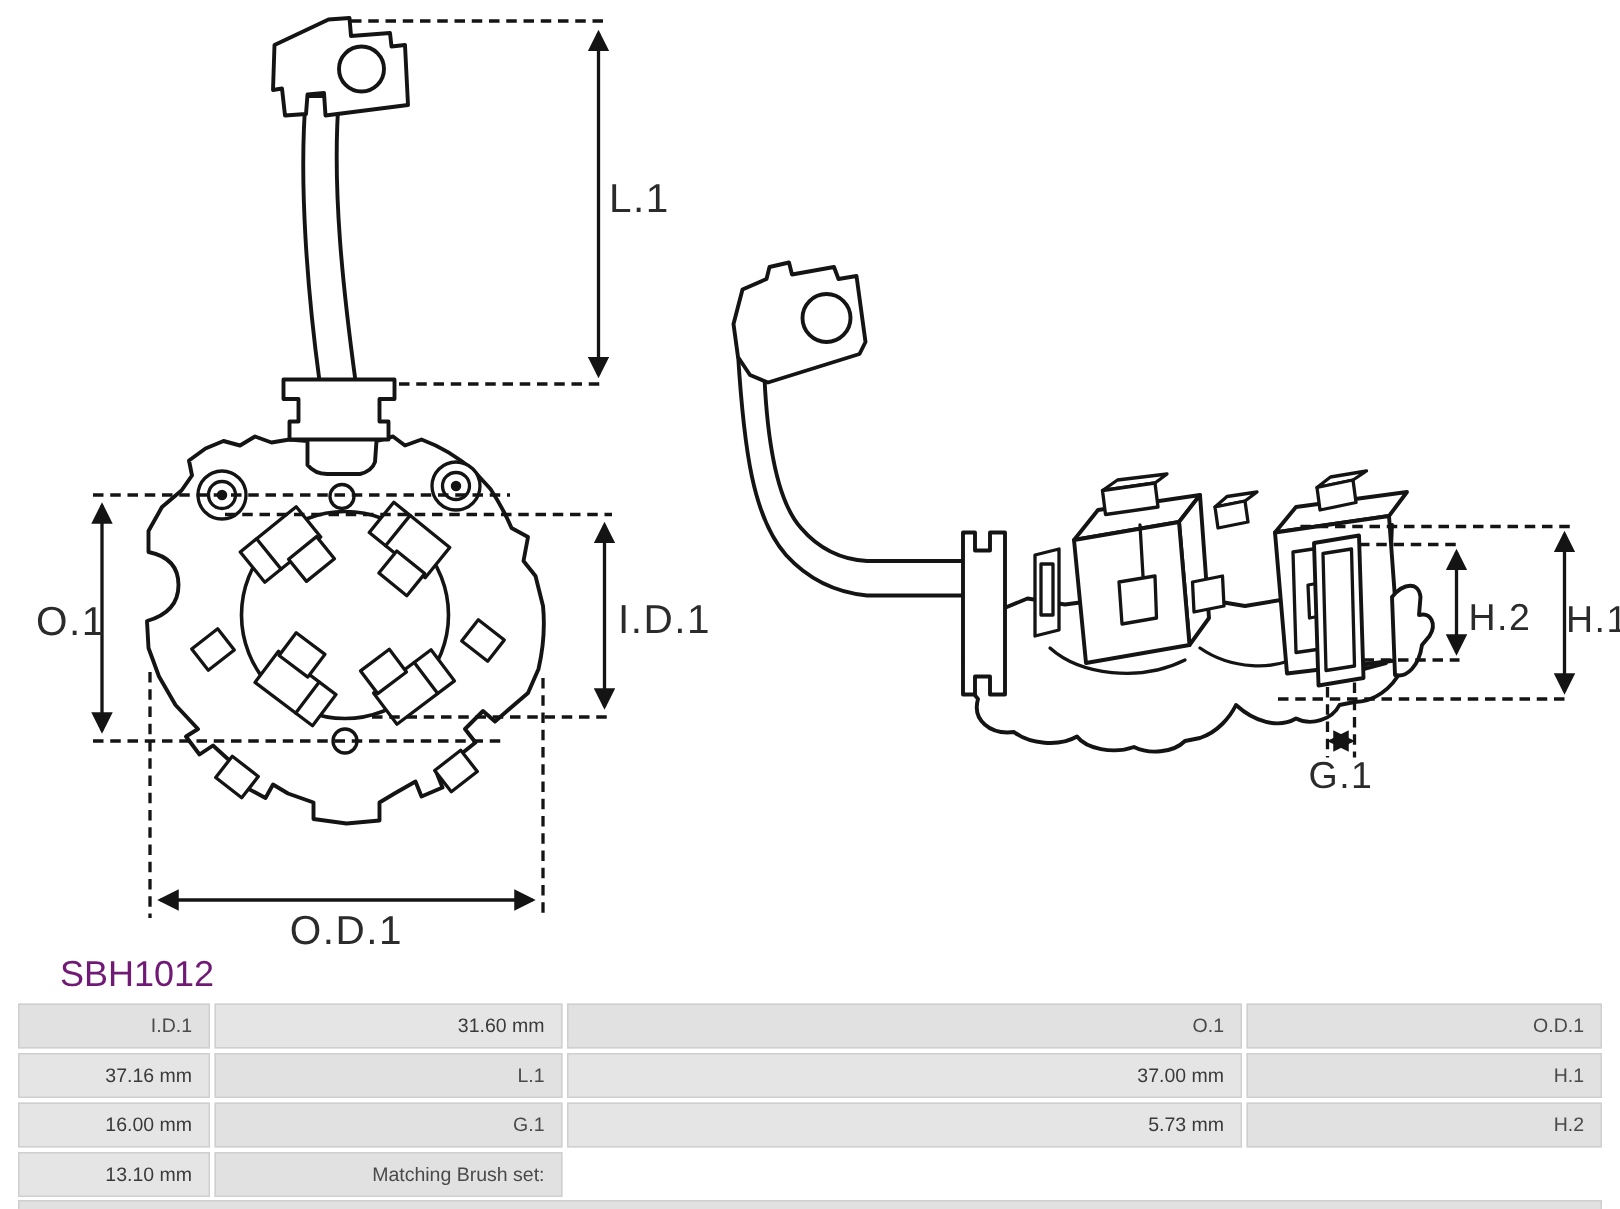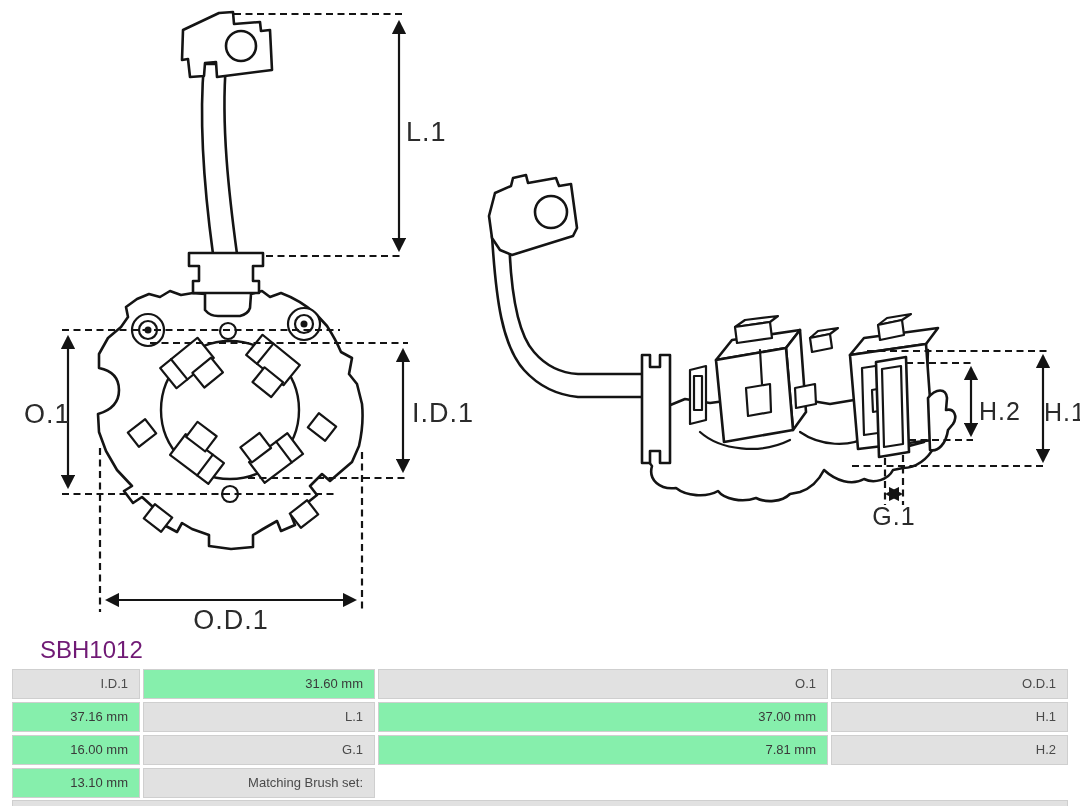--- a/index.html
+++ b/index.html
@@ -24,21 +24,21 @@
     position:absolute;left:12px;top:669px;width:1056px;
     display:grid;grid-template-columns:128px 232px 450px 237px;
     grid-auto-rows:30px;gap:3px;
   }
   .cell{
     box-sizing:border-box;border:1px solid #cfcfcf;
     font-size:13px;line-height:28px;text-align:right;padding-right:11px;
     white-space:nowrap;overflow:hidden;
   }
   .cell.lbl{background:#e1e1e1;color:#4a4a4a;}
-  .cell.val{background:#86efac;color:#3a3a3a;}
+  .cell.val{background:#e5e5e5;color:#3a3a3a;}
   .bottom-strip{
     position:absolute;left:12px;top:800px;width:1056px;height:6px;
     background:#e1e1e1;border:1px solid #cfcfcf;border-bottom:none;box-sizing:border-box;
   }
 </style>
 </head>
 <body>
 
 <svg id="diagram-svg" width="1080" height="640" viewBox="0 0 1080 640">
   <defs>
@@ -205,20 +205,20 @@
   <div class="cell lbl">O.1</div>
 
   <div class="cell lbl">O.D.1</div>
   <div class="cell val">37.16 mm</div>
   <div class="cell lbl">L.1</div>
   <div class="cell val">37.00 mm</div>
 
   <div class="cell lbl">H.1</div>
   <div class="cell val">16.00 mm</div>
   <div class="cell lbl">G.1</div>
-  <div class="cell val">7.81 mm</div>
+  <div class="cell val">5.73 mm</div>
 
   <div class="cell lbl">H.2</div>
   <div class="cell val">13.10 mm</div>
   <div class="cell lbl">Matching Brush set:</div>
 </div>
 
 <div class="bottom-strip"></div>
 
 </body></html>

